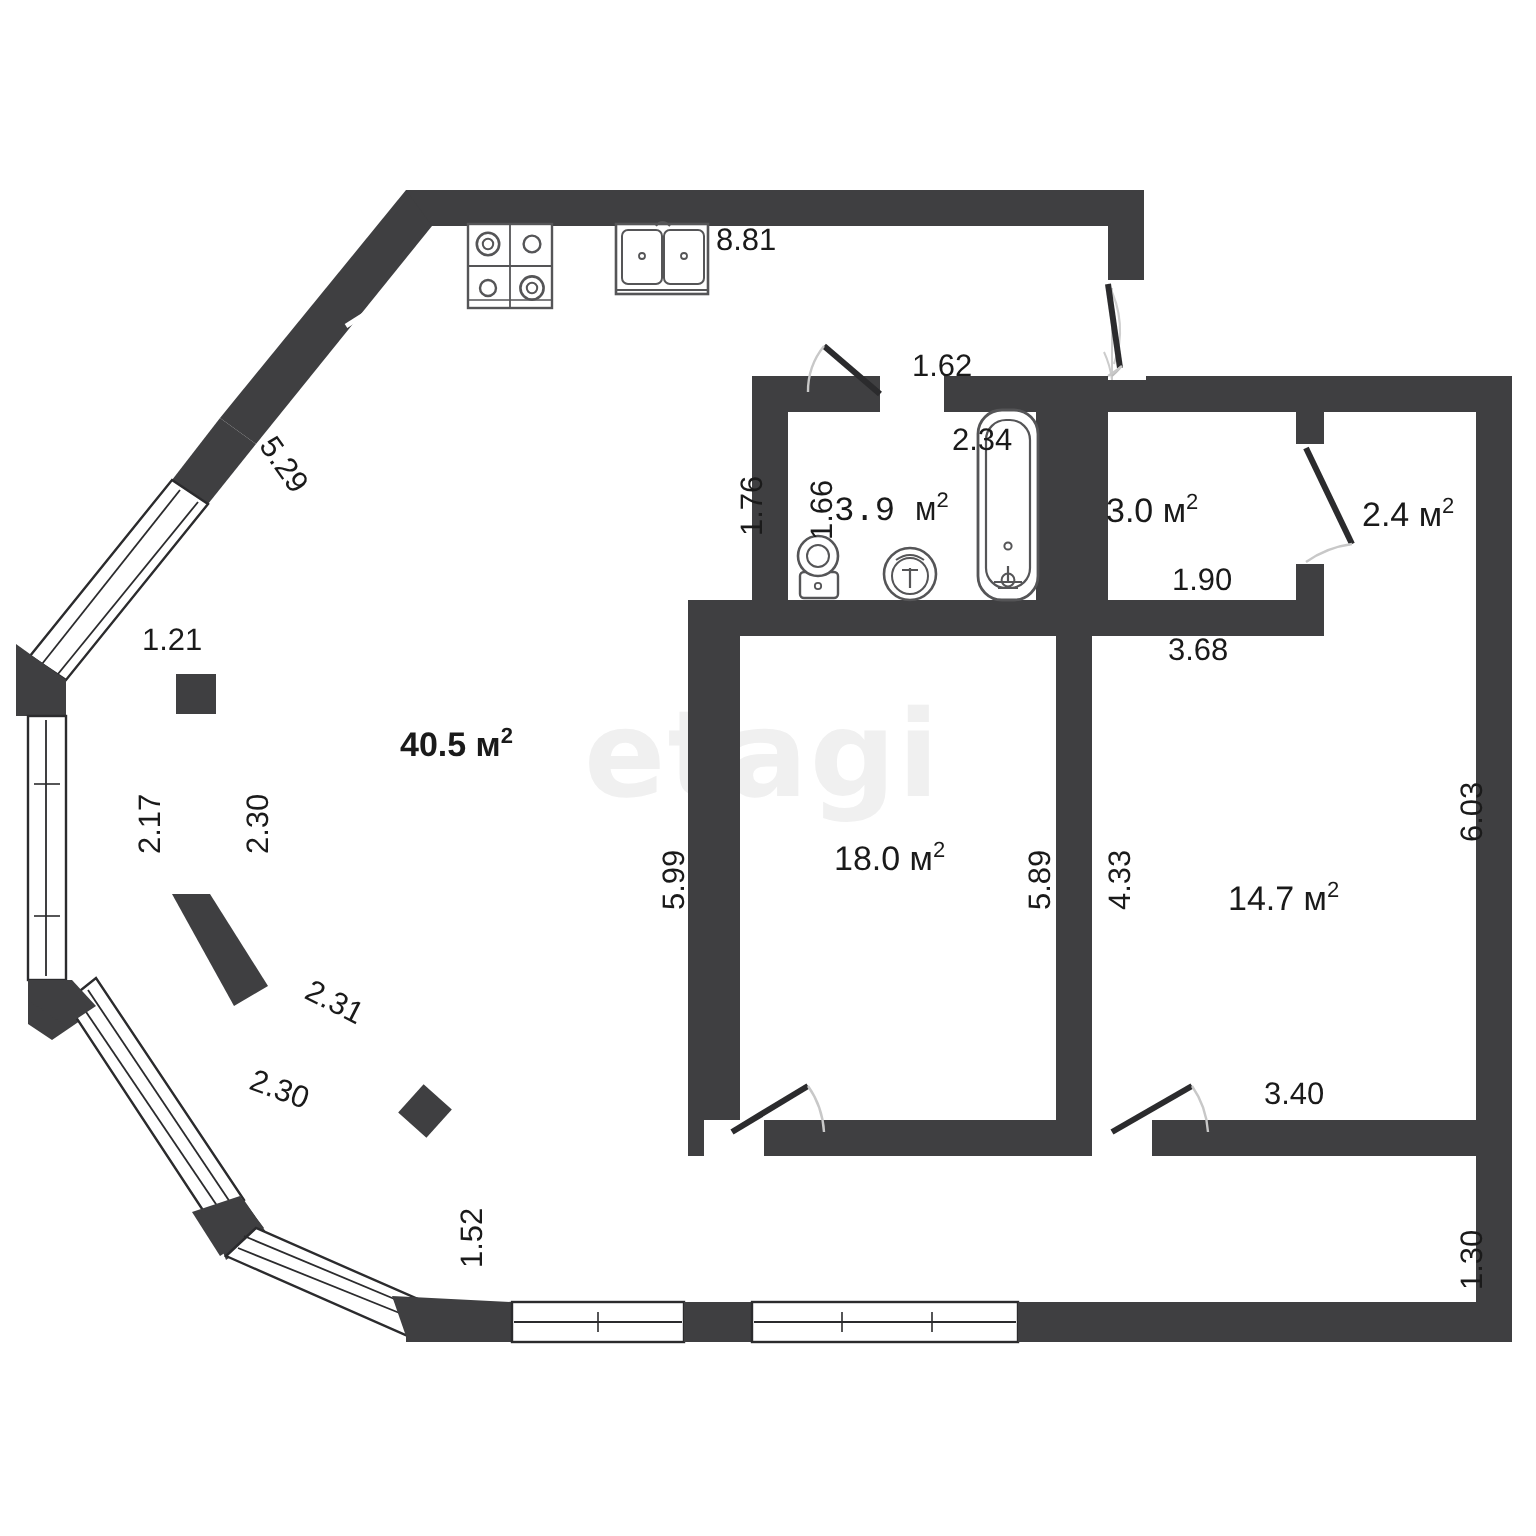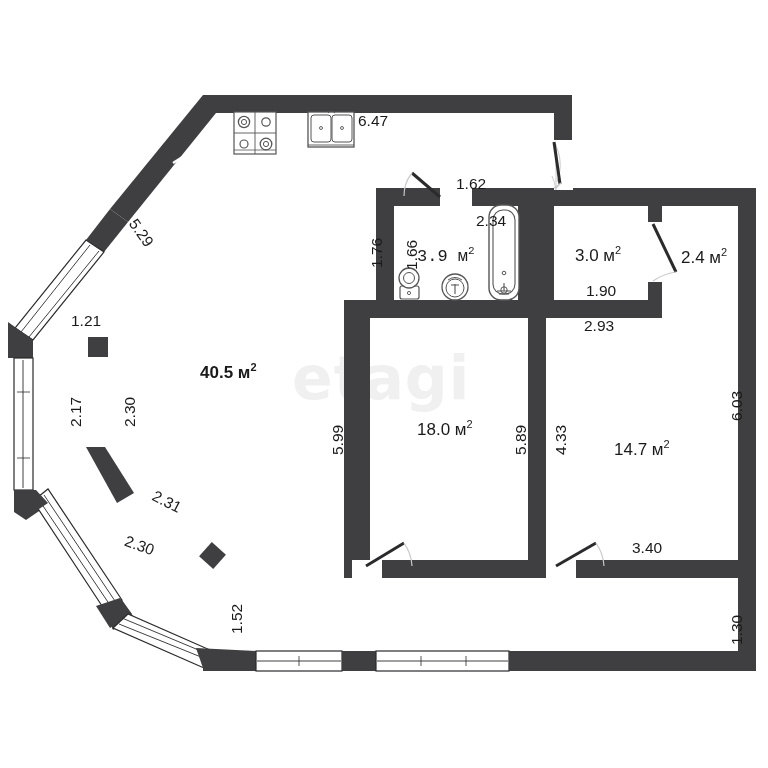--- a/index.html
+++ b/index.html
@@ -262,31 +262,31 @@
       </g>
     </g>
 
     <line x1="173" y1="163" x2="192" y2="151" stroke="#ffffff" stroke-width="2.4"></line>
   </svg>
 
   <div>
 
     <div class="lbl area" style="left:200px; top:364px;font-weight:bold;">40.5 м<sup>2</sup></div>
     <div class="lbl area" style="left:417px; top:248px;font-family:Liberation Mono, monospace;">3.9 м<sup>2</sup></div>
-    <div class="lbl area" style="left:575px; top:247px;">3.0 м<sup>2</sup></div>
+    <div class="lbl area" style="left:553px; top:247px;">3.0 м<sup>2</sup></div>
     <div class="lbl area" style="left:681px; top:249px;">2.4 м<sup>2</sup></div>
     <div class="lbl area" style="left:405px; top:421px;margin-left:12px;">18.0 м<sup>2</sup></div>
     <div class="lbl area" style="left:614px; top:441px;">14.7 м<sup>2</sup></div>
 
-    <div class="lbl dim" style="left:358px; top:113px;">6.47</div>
+    <div class="lbl dim" style="left:358px; top:113px;">8.81</div>
     <div class="lbl dim" style="left:71px; top:313px;">1.21</div>
     <div class="lbl dim" style="left:476px; top:213px;">2.34</div>
     <div class="lbl dim" style="left:456px; top:176px;">1.62</div>
     <div class="lbl dim" style="left:586px; top:283px;">1.90</div>
-    <div class="lbl dim" style="left:584px; top:318px;">2.93</div>
+    <div class="lbl dim" style="left:584px; top:318px;">3.68</div>
     <div class="lbl dim" style="left:632px; top:540px;">3.40</div>
 
     <div class="lbl dim rot90" style="left:68px; top:427px;">2.17</div>
     <div class="lbl dim rot90" style="left:122px; top:427px;">2.30</div>
     <div class="lbl dim rot90" style="left:229px; top:634px;">1.52</div>
     <div class="lbl dim rot90" style="left:330px; top:455px;">5.99</div>
     <div class="lbl dim rot90" style="left:369px; top:268px;">1.76</div>
     <div class="lbl dim rot90" style="left:404px; top:270px;">1.66</div>
     <div class="lbl dim rot90" style="left:513px; top:455px;">5.89</div>
     <div class="lbl dim rot90" style="left:553px; top:455px;">4.33</div>

